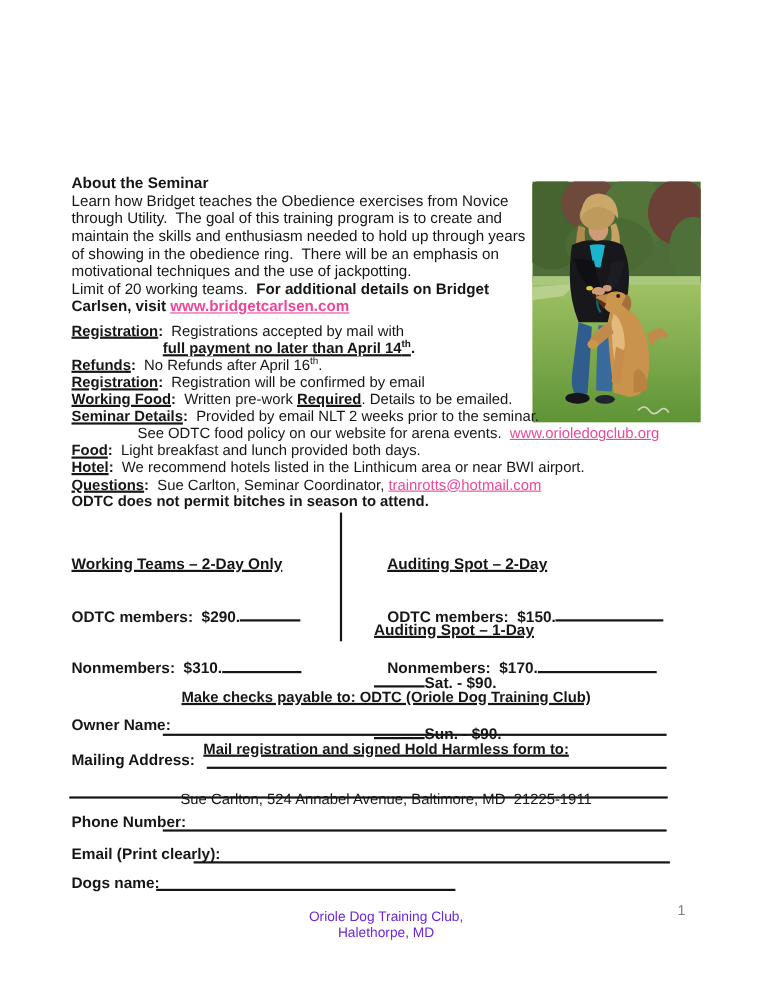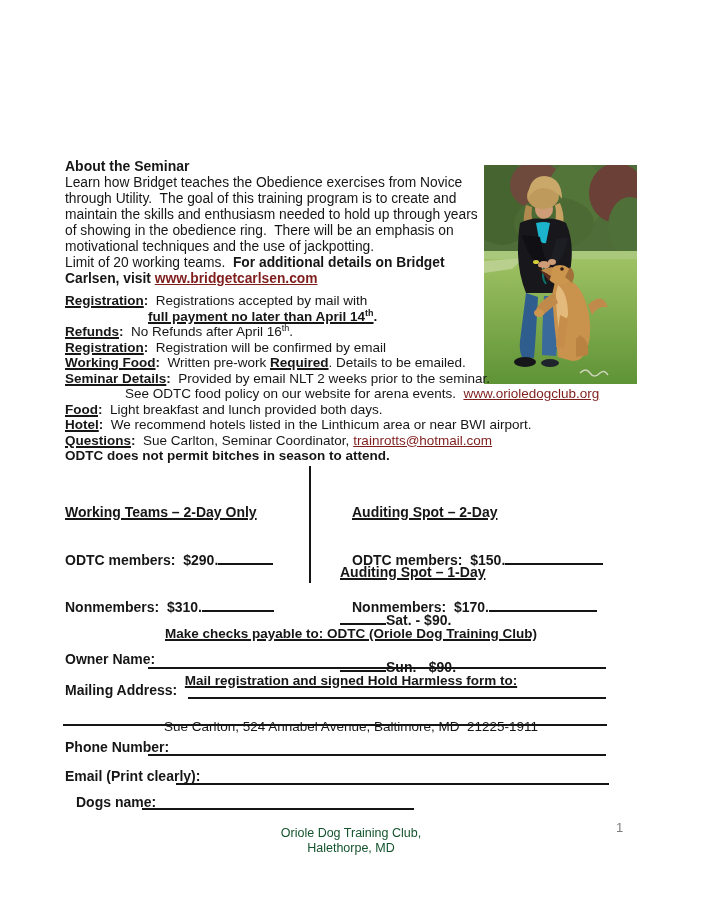--- a/index.html
+++ b/index.html
@@ -12,31 +12,31 @@
   .about{position:absolute;left:65px;top:158px;width:424px;font-size:13.8px;line-height:16px;}
   .about-h{font-weight:bold;font-size:14px;line-height:17px;}
   .para{white-space:pre-wrap;}
   .photo{position:absolute;left:484px;top:165px;width:153px;height:219px;}
   .details{position:absolute;left:65px;top:293px;width:570px;font-size:13.5px;line-height:15.5px;}
   .dl{white-space:pre-wrap;}
   .ind1{padding-left:83px;}
   .ind2{padding-left:60px;}
   .b{font-weight:bold;}
   .u{text-decoration:underline;text-decoration-thickness:1.5px;}
-  .link{color:#7f1d1d;text-decoration:underline;cursor:pointer;}
+  .link{color:#ec4899;text-decoration:underline;cursor:pointer;}
   sup{font-size:9px;line-height:0;}
   .pcol{position:absolute;font-size:14px;line-height:15.5px;font-weight:bold;white-space:pre;}
   .blank{display:inline-block;border-bottom:2px solid #151515;height:11px;}
   .vdiv{position:absolute;left:309px;top:466px;width:2px;height:117px;background:#161616;}
   .checks{position:absolute;left:0;top:595px;width:702px;text-align:center;
           font-size:13.5px;line-height:15.5px;white-space:pre-wrap;}
   .flabel{position:absolute;font-size:14px;font-weight:bold;white-space:pre;}
   .fline{position:absolute;height:2px;background:#151515;}
   .footer{position:absolute;left:0;top:826px;width:702px;text-align:center;
-          color:#14532d;font-size:12.5px;line-height:15px;}
+          color:#6d28d9;font-size:12.5px;line-height:15px;}
   .pagenum{position:absolute;left:616px;top:820px;color:#7e7e7e;font-size:13px;}
 </style>
 </head>
 <body>
 
 <div class="page">
 
 
   <div class="about">
     <div class="about-h">About the Seminar</div>
@@ -143,21 +143,21 @@
   <div class="flabel" style="left:65px;top:682px;">Mailing Address:</div>
   <div class="fline" style="left:188px;top:697px;width:418px;"></div>
   <div class="fline" style="left:63px;top:724px;width:544px;"></div>
 
   <div class="flabel" style="left:65px;top:739px;">Phone Number:</div>
   <div class="fline" style="left:148px;top:754px;width:458px;"></div>
 
   <div class="flabel" style="left:65px;top:768px;">Email (Print clearly):</div>
   <div class="fline" style="left:176px;top:783px;width:433px;"></div>
 
-  <div class="flabel" style="left:76px;top:794px;">Dogs name:</div>
+  <div class="flabel" style="left:65px;top:794px;">Dogs name:</div>
   <div class="fline" style="left:142px;top:808px;width:272px;"></div>
 
   <div class="footer">
     <div>Oriole Dog Training Club,</div>
     <div>Halethorpe, MD</div>
   </div>
   <div class="pagenum">1</div>
 
 </div>
 

